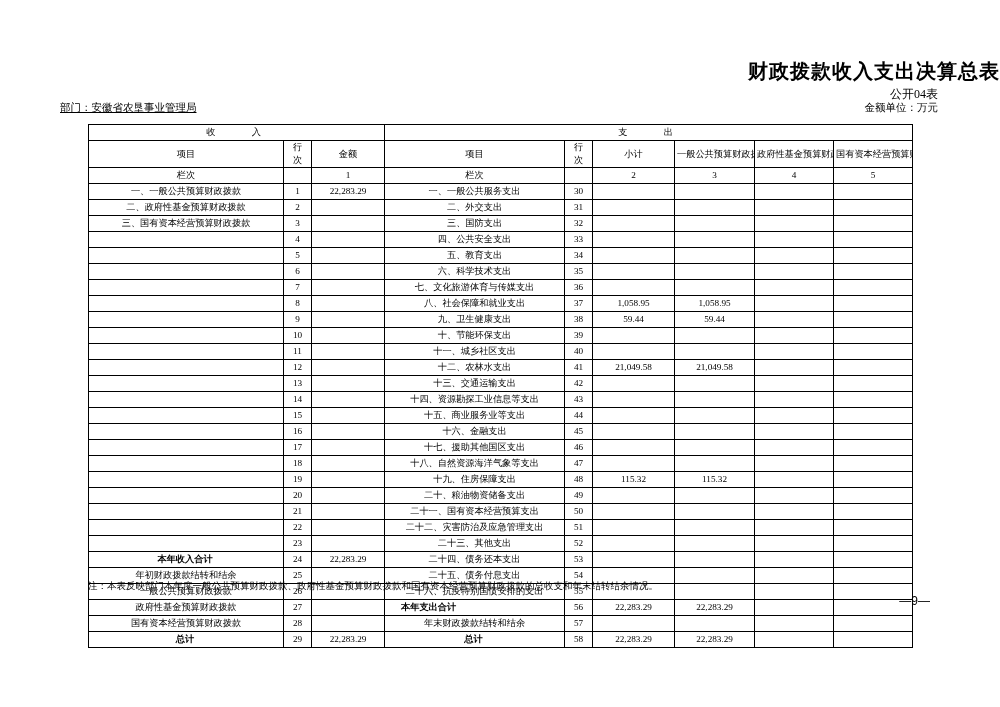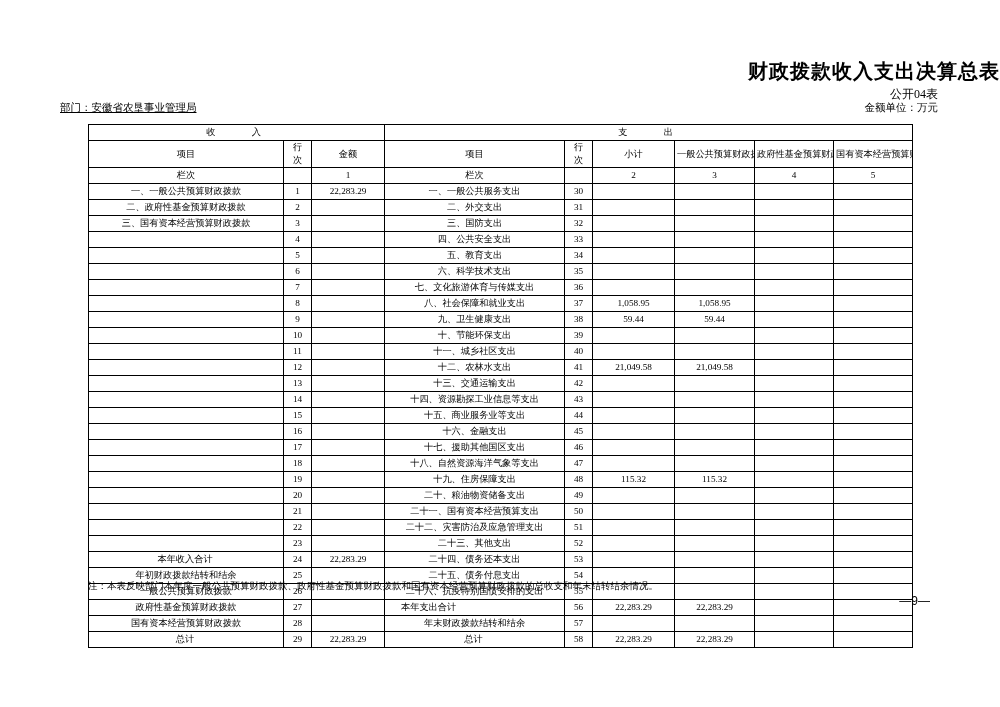--- a/index.html
+++ b/index.html
@@ -81,21 +81,21 @@
     padding-left: 10px;
   }
   td.num {
     text-align: center;
   }
   td.hdr {
     text-align: center;
     font-size: 9.2px;
   }
   td.bold {
-    font-weight: normal;
+    font-weight: bold;
   }
   .hdr-wide {
     letter-spacing: 6px;
   }
   .two-line {
     line-height: 11px;
     white-space: normal;
   }
   .note {
     position: absolute;

